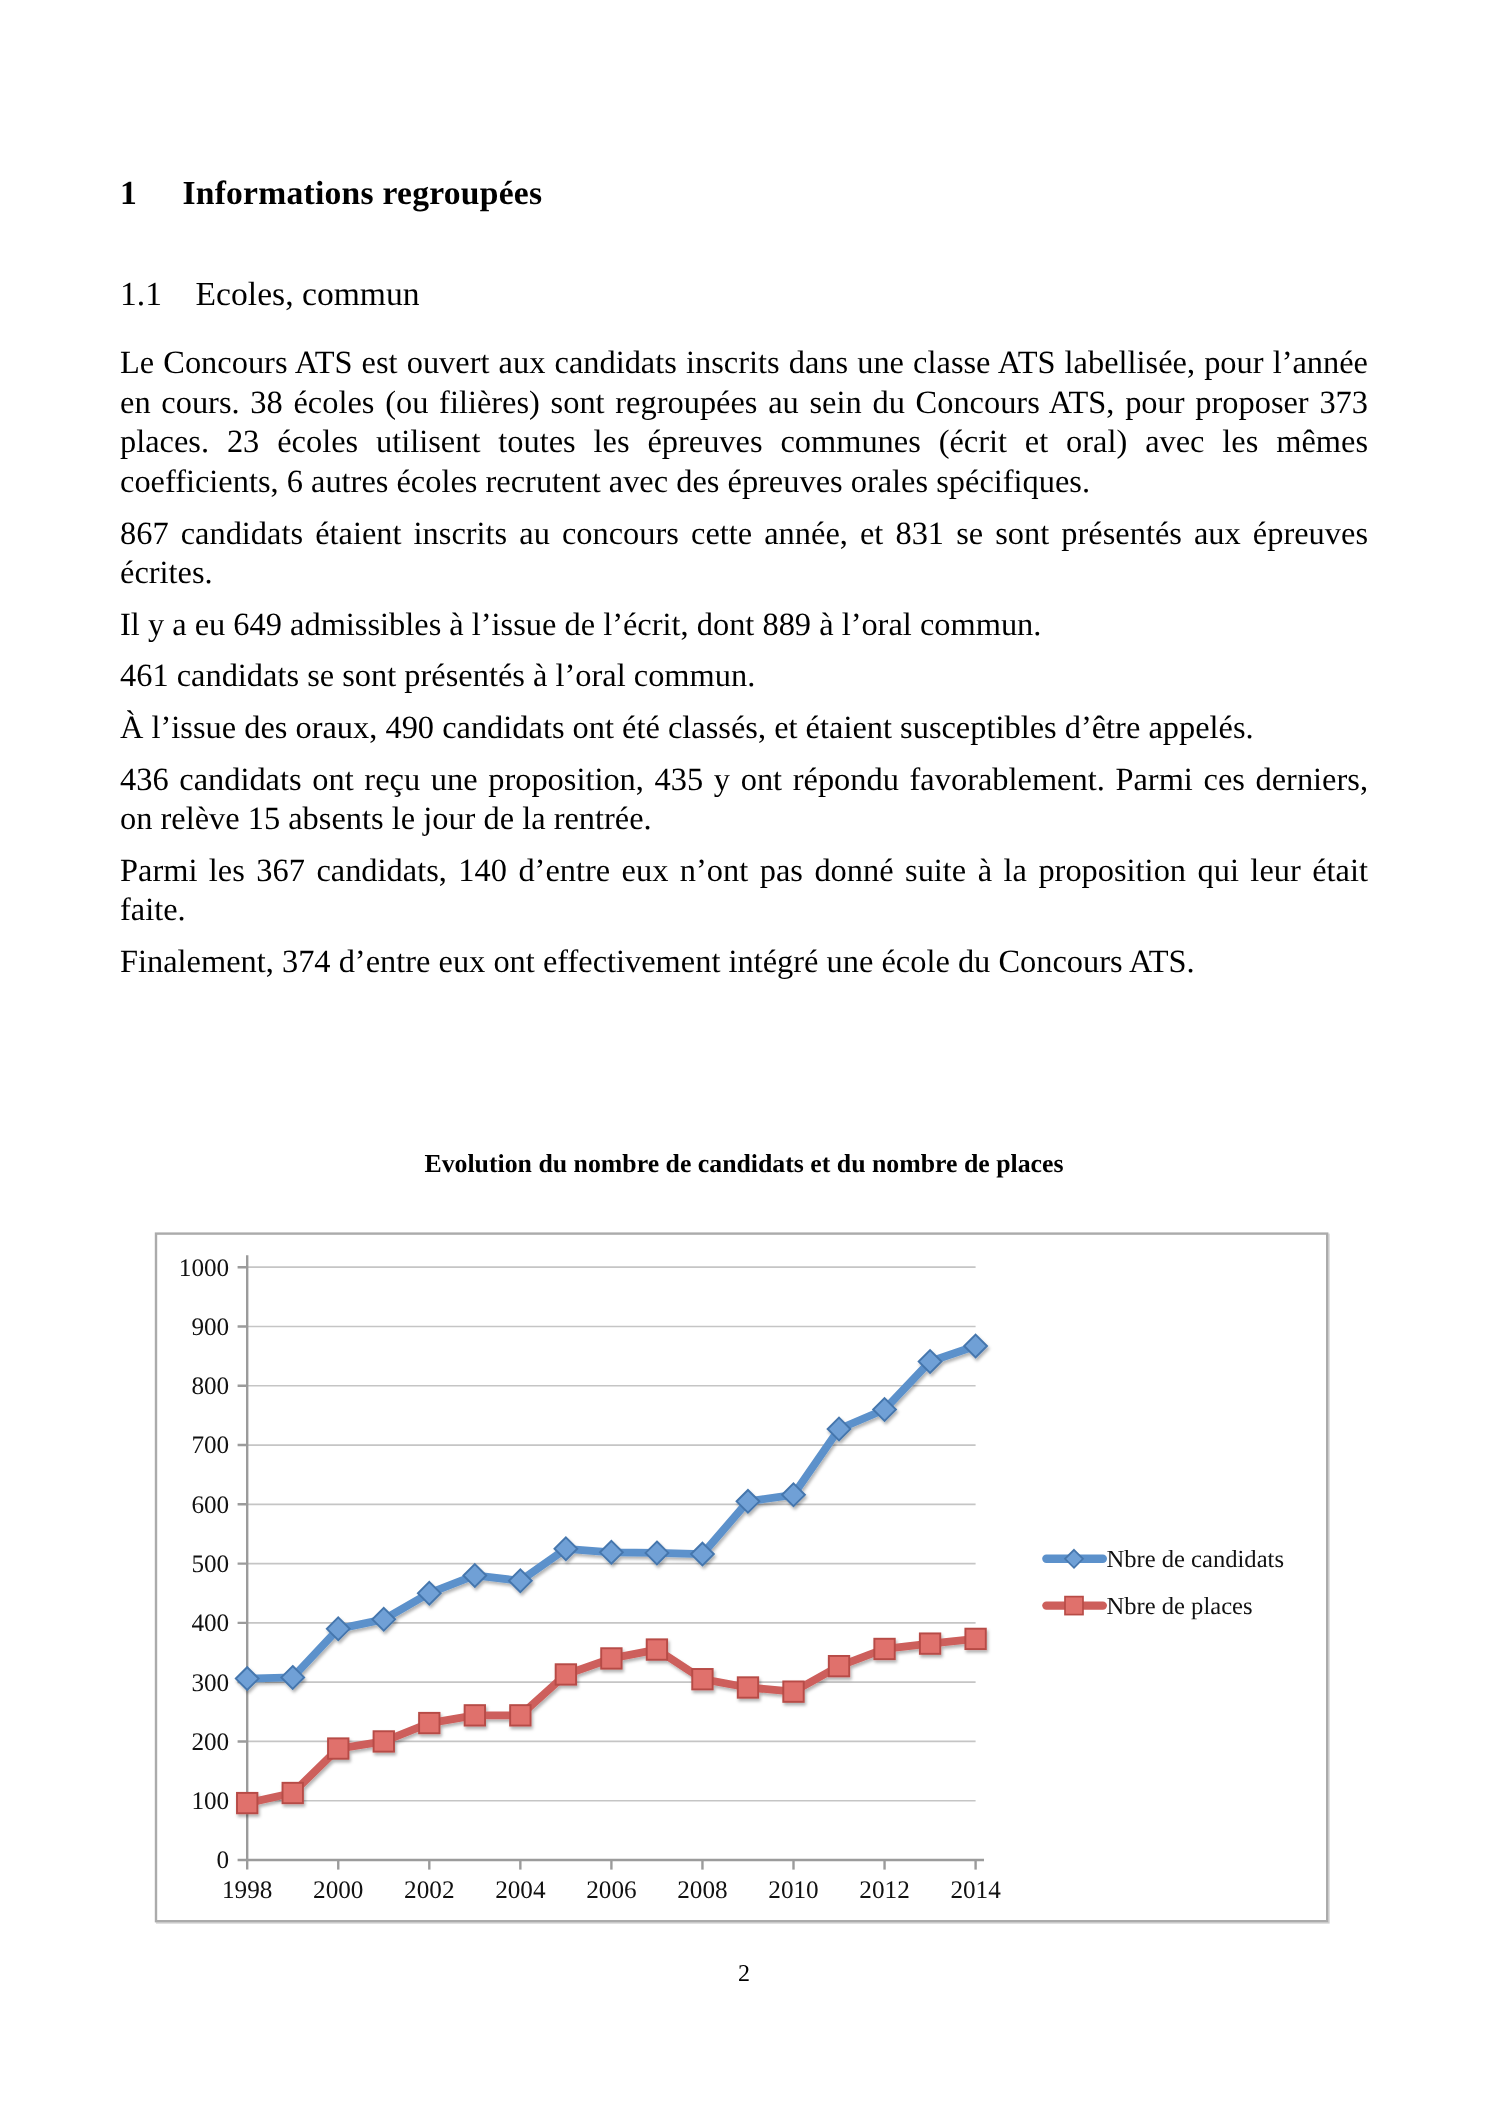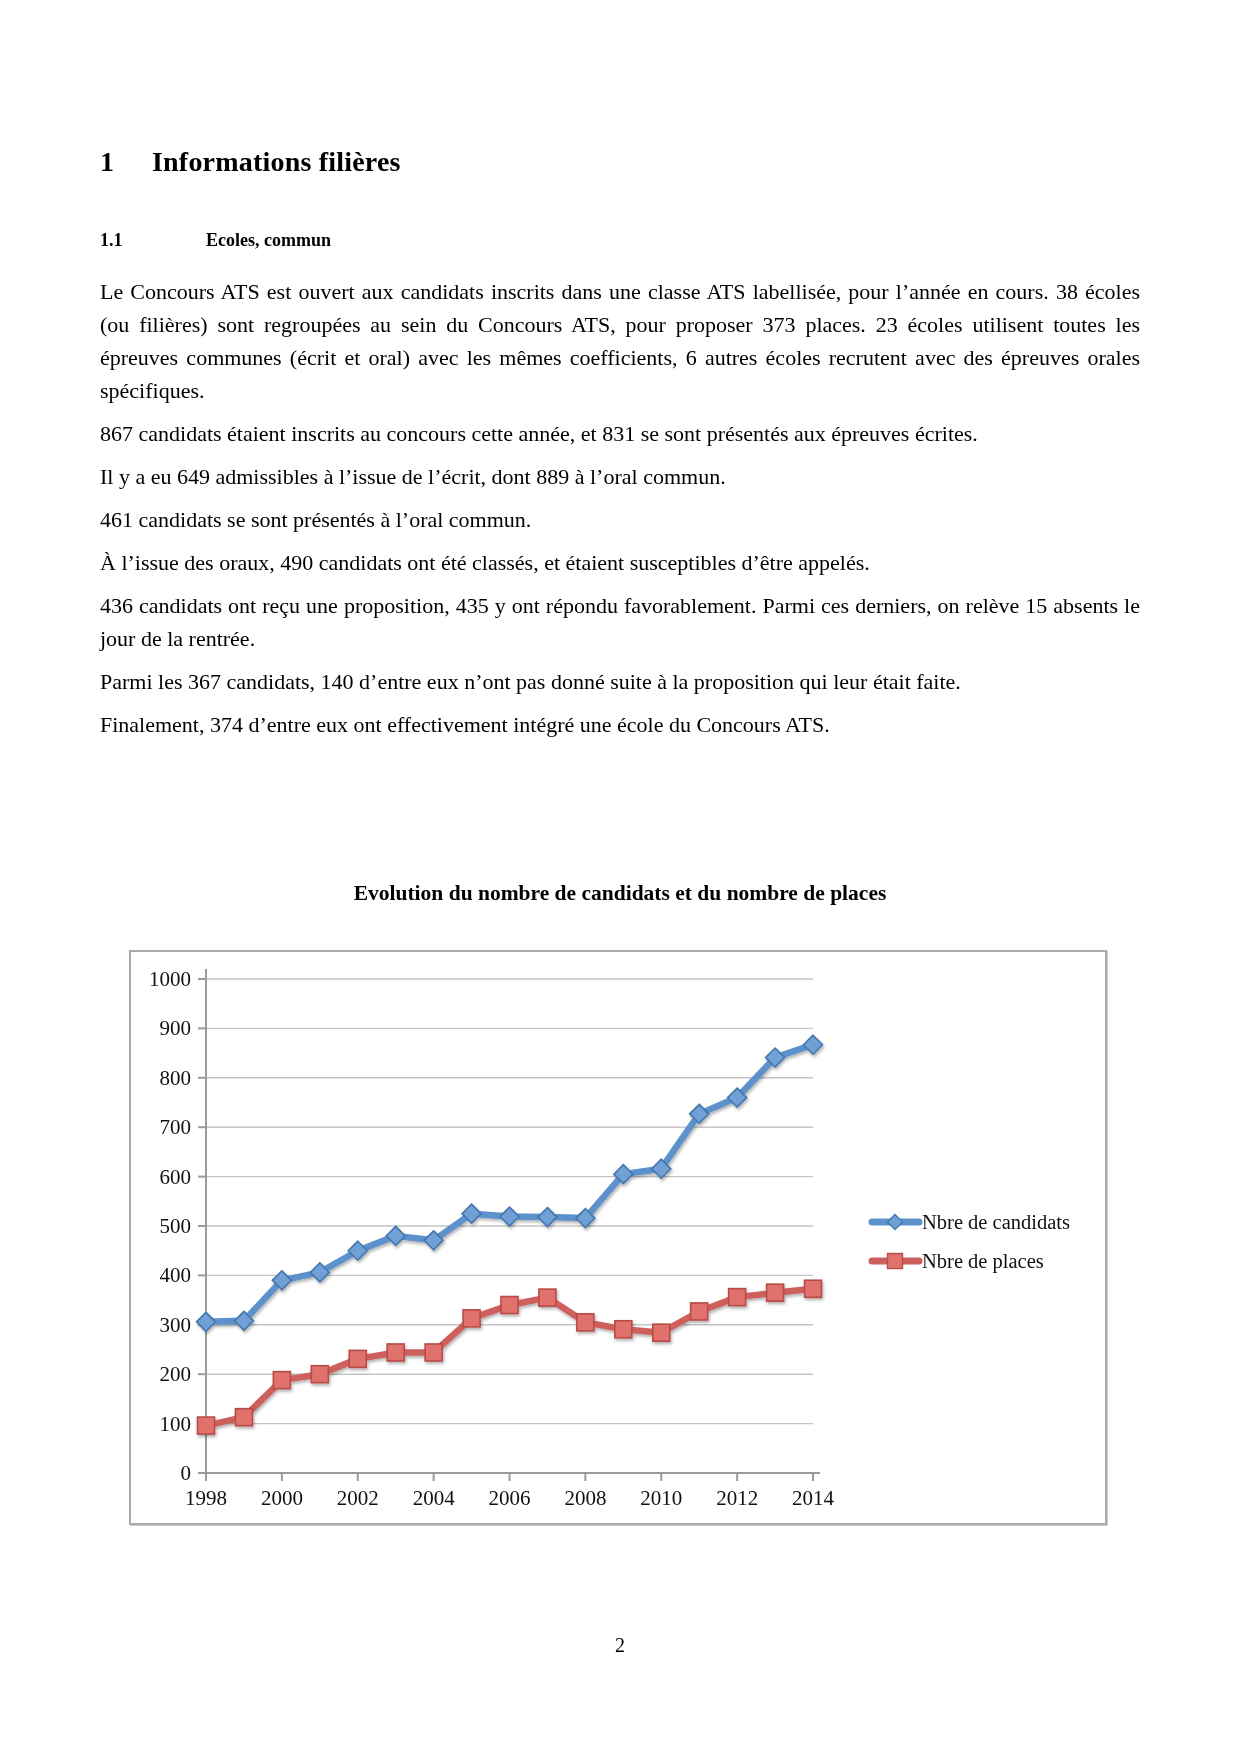--- a/index.html
+++ b/index.html
@@ -18,30 +18,29 @@
 
   h1.section-heading {
     margin: 146px 0 0 0;
     font-size: 28px; font-weight: bold;
     display: flex; letter-spacing: 0.2px;
   }
   h1.section-heading .h-num { flex: none; width: 52px; }
 
   h2.subsection-heading {
     margin: 52px 0 0 0;
-    font-size: 18px; font-weight: bold;
+    font-size: 28px; font-weight: normal;
     display: flex;
-    gap: 43px;
   }
   h2.subsection-heading .h-num { flex: none; width: 63px; }
 
   .body-text { margin-top: 24px; }
   .body-text p {
     margin: 10px 0;
-    font-size: 22px;
+    font-size: 27px;
     line-height: 33px;
     text-align: justify;
   }
 
   h3.chart-heading {
     margin: 140px 0 0 0;
     font-size: 21.5px; font-weight: bold; text-align: center;
   }
 
   .chart-frame {
@@ -65,21 +64,21 @@
   }
 </style>
 </head>
 <body>
 
 <div class="page">
   <div class="content">
 
     <h1 class="section-heading">
       <span class="h-num">1</span>
-      <span>Informations filières</span>
+      <span>Informations regroupées</span>
     </h1>
 
     <h2 class="subsection-heading">
       <span class="h-num">1.1</span>
       <span>Ecoles, commun</span>
     </h2>
 
     <div class="body-text">
       <p>Le Concours ATS est ouvert aux candidats inscrits dans une classe ATS labellisée, pour l’année en cours. 38 écoles (ou filières) sont regroupées au sein du Concours ATS, pour proposer 373 places. 23 écoles utilisent toutes les épreuves communes (écrit et oral) avec les mêmes coefficients, 6 autres écoles recrutent avec des épreuves orales spécifiques.</p>
       <p>867 candidats étaient inscrits au concours cette année, et 831 se sont présentés aux épreuves écrites.</p>

